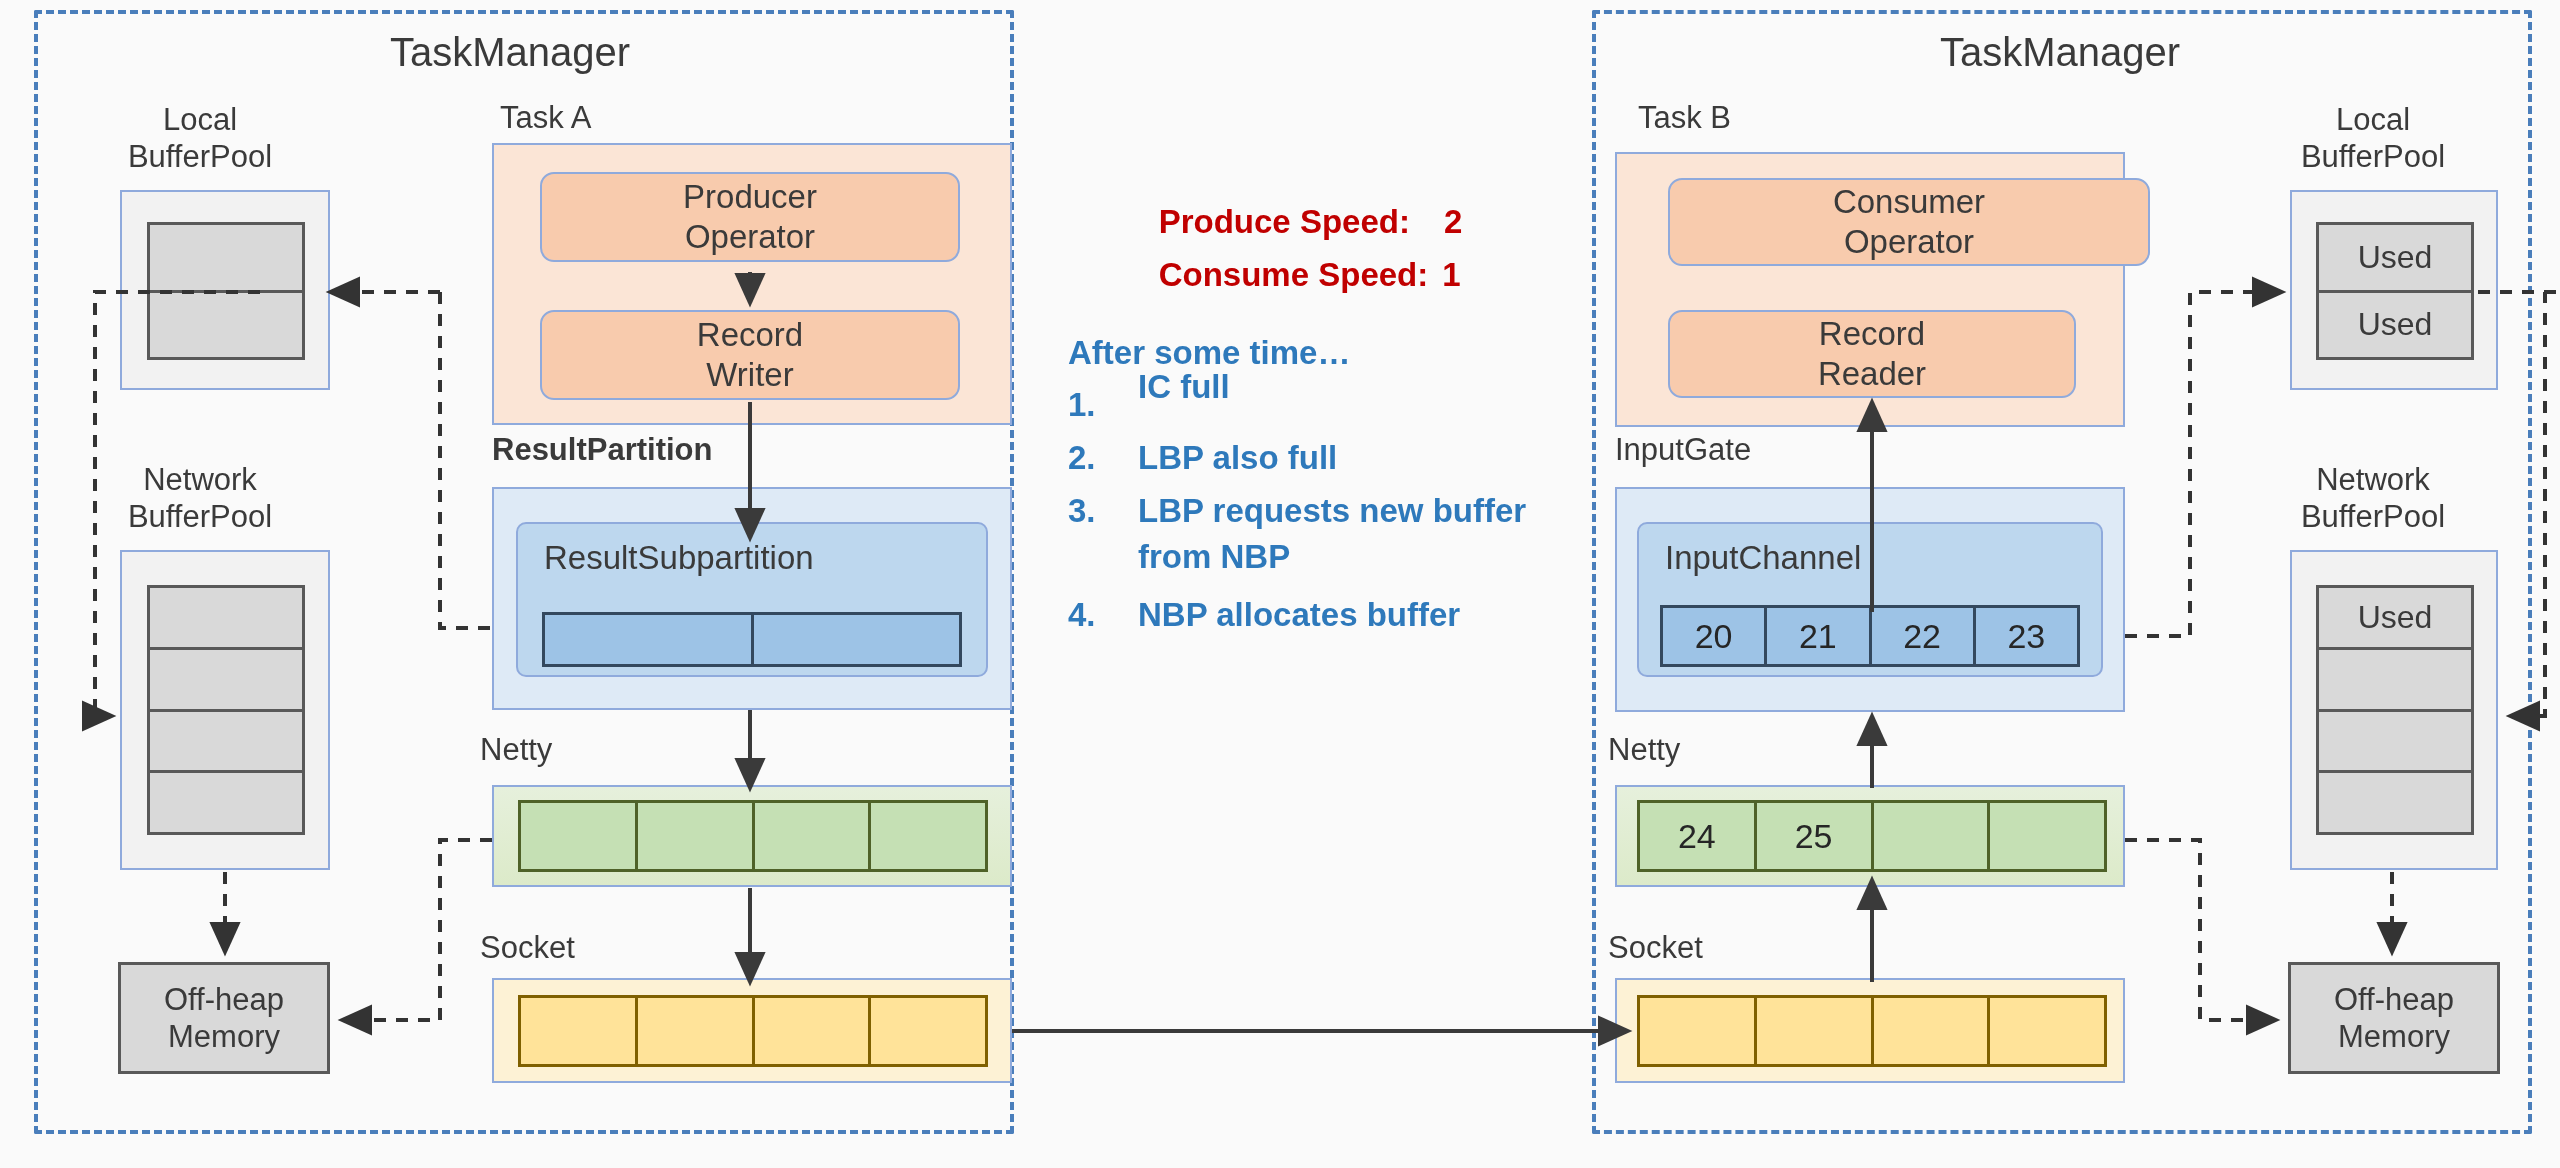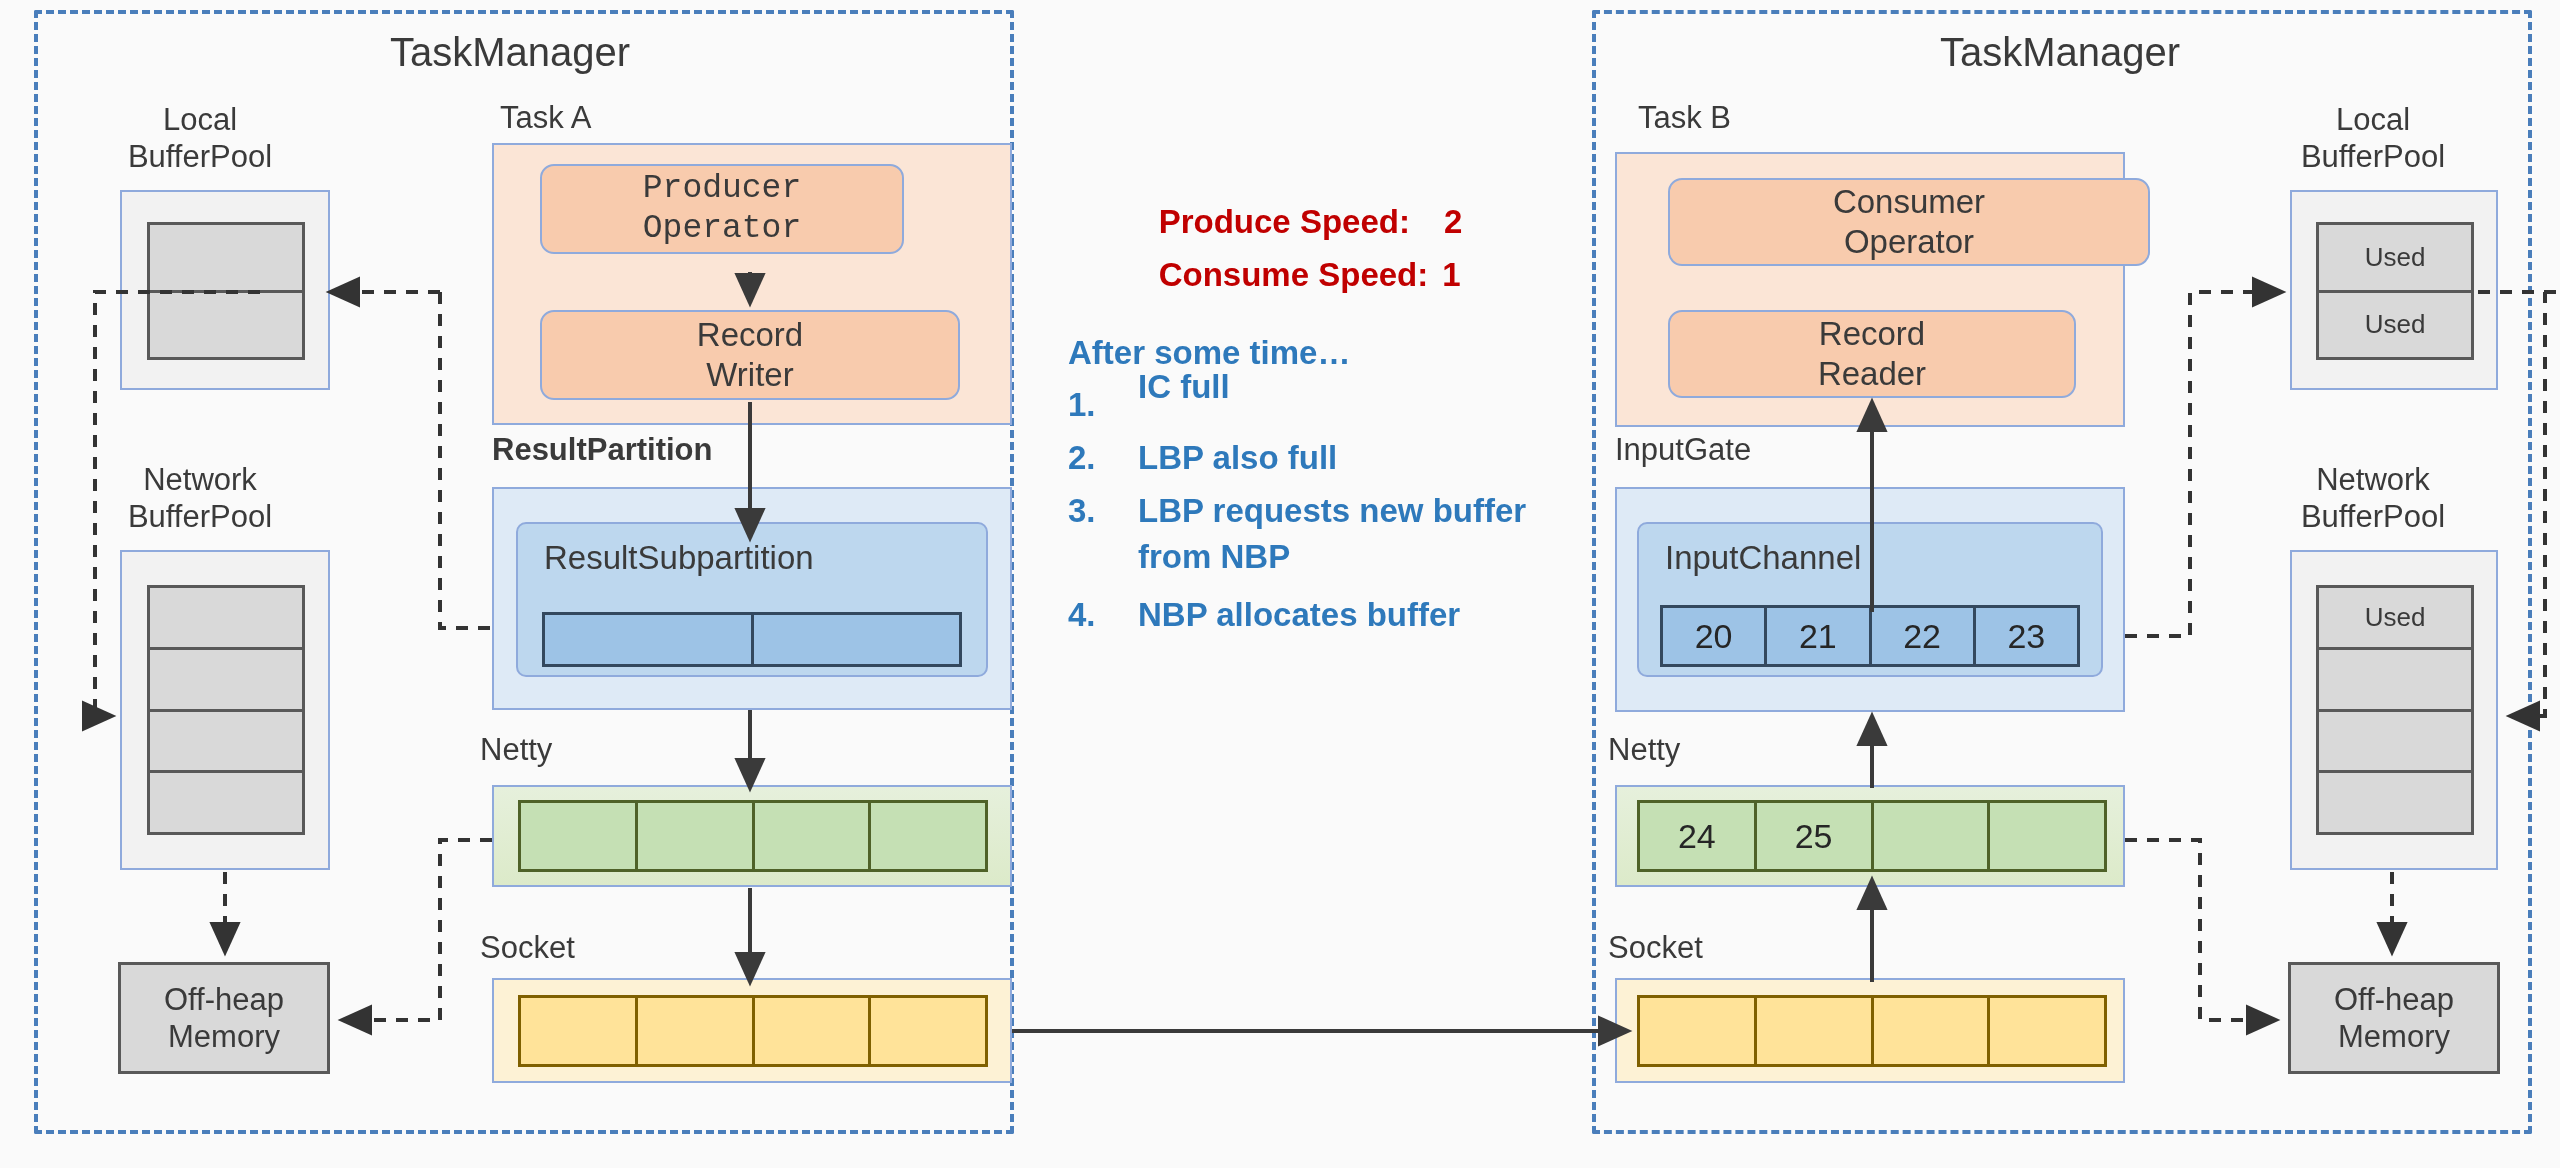--- a/index.html
+++ b/index.html
@@ -15,21 +15,21 @@
   
   .shell{position:absolute;box-sizing:border-box;border:2px solid #8faadc;}
   .shell-grey{background:#f2f2f2;}
   .shell-green{background:linear-gradient(#e6f0dc,#dceac9);}
   .shell-yellow{background:#fdf2d5;}
   .shell-blue{background:#deeaf6;}
   .shell-task{background:#fbe5d6;}
 
   
   .vgrid{position:absolute;box-sizing:border-box;border:3px solid #595959;display:flex;flex-direction:column;background:#d9d9d9;}
-  .vgrid > .cell{flex:1;box-sizing:border-box;border-bottom:3px solid #595959;display:flex;align-items:center;justify-content:center;font-size:26px;color:#3a3a3a;}
+  .vgrid > .cell{flex:1;box-sizing:border-box;border-bottom:3px solid #595959;display:flex;align-items:center;justify-content:center;font-size:32px;color:#3a3a3a;}
   .vgrid > .cell:last-child{border-bottom:none;}
 
   .hgrid{position:absolute;box-sizing:border-box;border:3px solid #4b5320;display:flex;flex-direction:row;}
   .hgrid > .cell{flex:1;box-sizing:border-box;border-right:3px solid #4b5320;display:flex;align-items:center;justify-content:center;font-size:34px;color:#262626;}
   .hgrid > .cell:last-child{border-right:none;}
 
   .hgrid.blue{border-color:#33485e;background:#9dc3e6;}
   .hgrid.blue > .cell{border-right-color:#33485e;background:#9dc3e6;}
   .hgrid.green{border-color:#4f6228;background:#c5e0b4;}
   .hgrid.green > .cell{border-right-color:#4f6228;background:#c5e0b4;}
@@ -71,21 +71,21 @@
     <div class="cell"></div>
     <div class="cell"></div>
     <div class="cell"></div>
     <div class="cell"></div>
   </div>
 
   <div class="ohm" style="left:118px;top:962px;width:212px;height:112px;">Off-heap<br>Memory</div>
 
   <div class="cap" style="left:500px;top:100px;">Task A</div>
   <div class="shell shell-task" style="left:492px;top:143px;width:520px;height:282px;"></div>
-  <div class="rbox op" style="left:540px;top:164px;width:364px;height:90px;font-family:Liberation Mono, monospace;">Producer<br>Operator</div>
+  <div class="rbox op" style="left:540px;top:172px;width:420px;height:90px;">Producer<br>Operator</div>
   <div class="rbox op" style="left:540px;top:310px;width:420px;height:90px;">Record<br>Writer</div>
 
   <div class="cap" style="left:492px;top:432px;font-weight:bold;">ResultPartition</div>
   <div class="shell shell-blue" style="left:492px;top:487px;width:520px;height:223px;"></div>
   <div class="rbox sub" style="left:516px;top:522px;width:472px;height:155px;">
     <span class="rbox-label">ResultSubpartition</span>
   </div>
   <div class="hgrid blue" style="left:542px;top:612px;width:420px;height:55px;">
     <div class="cell"></div>
     <div class="cell"></div>

